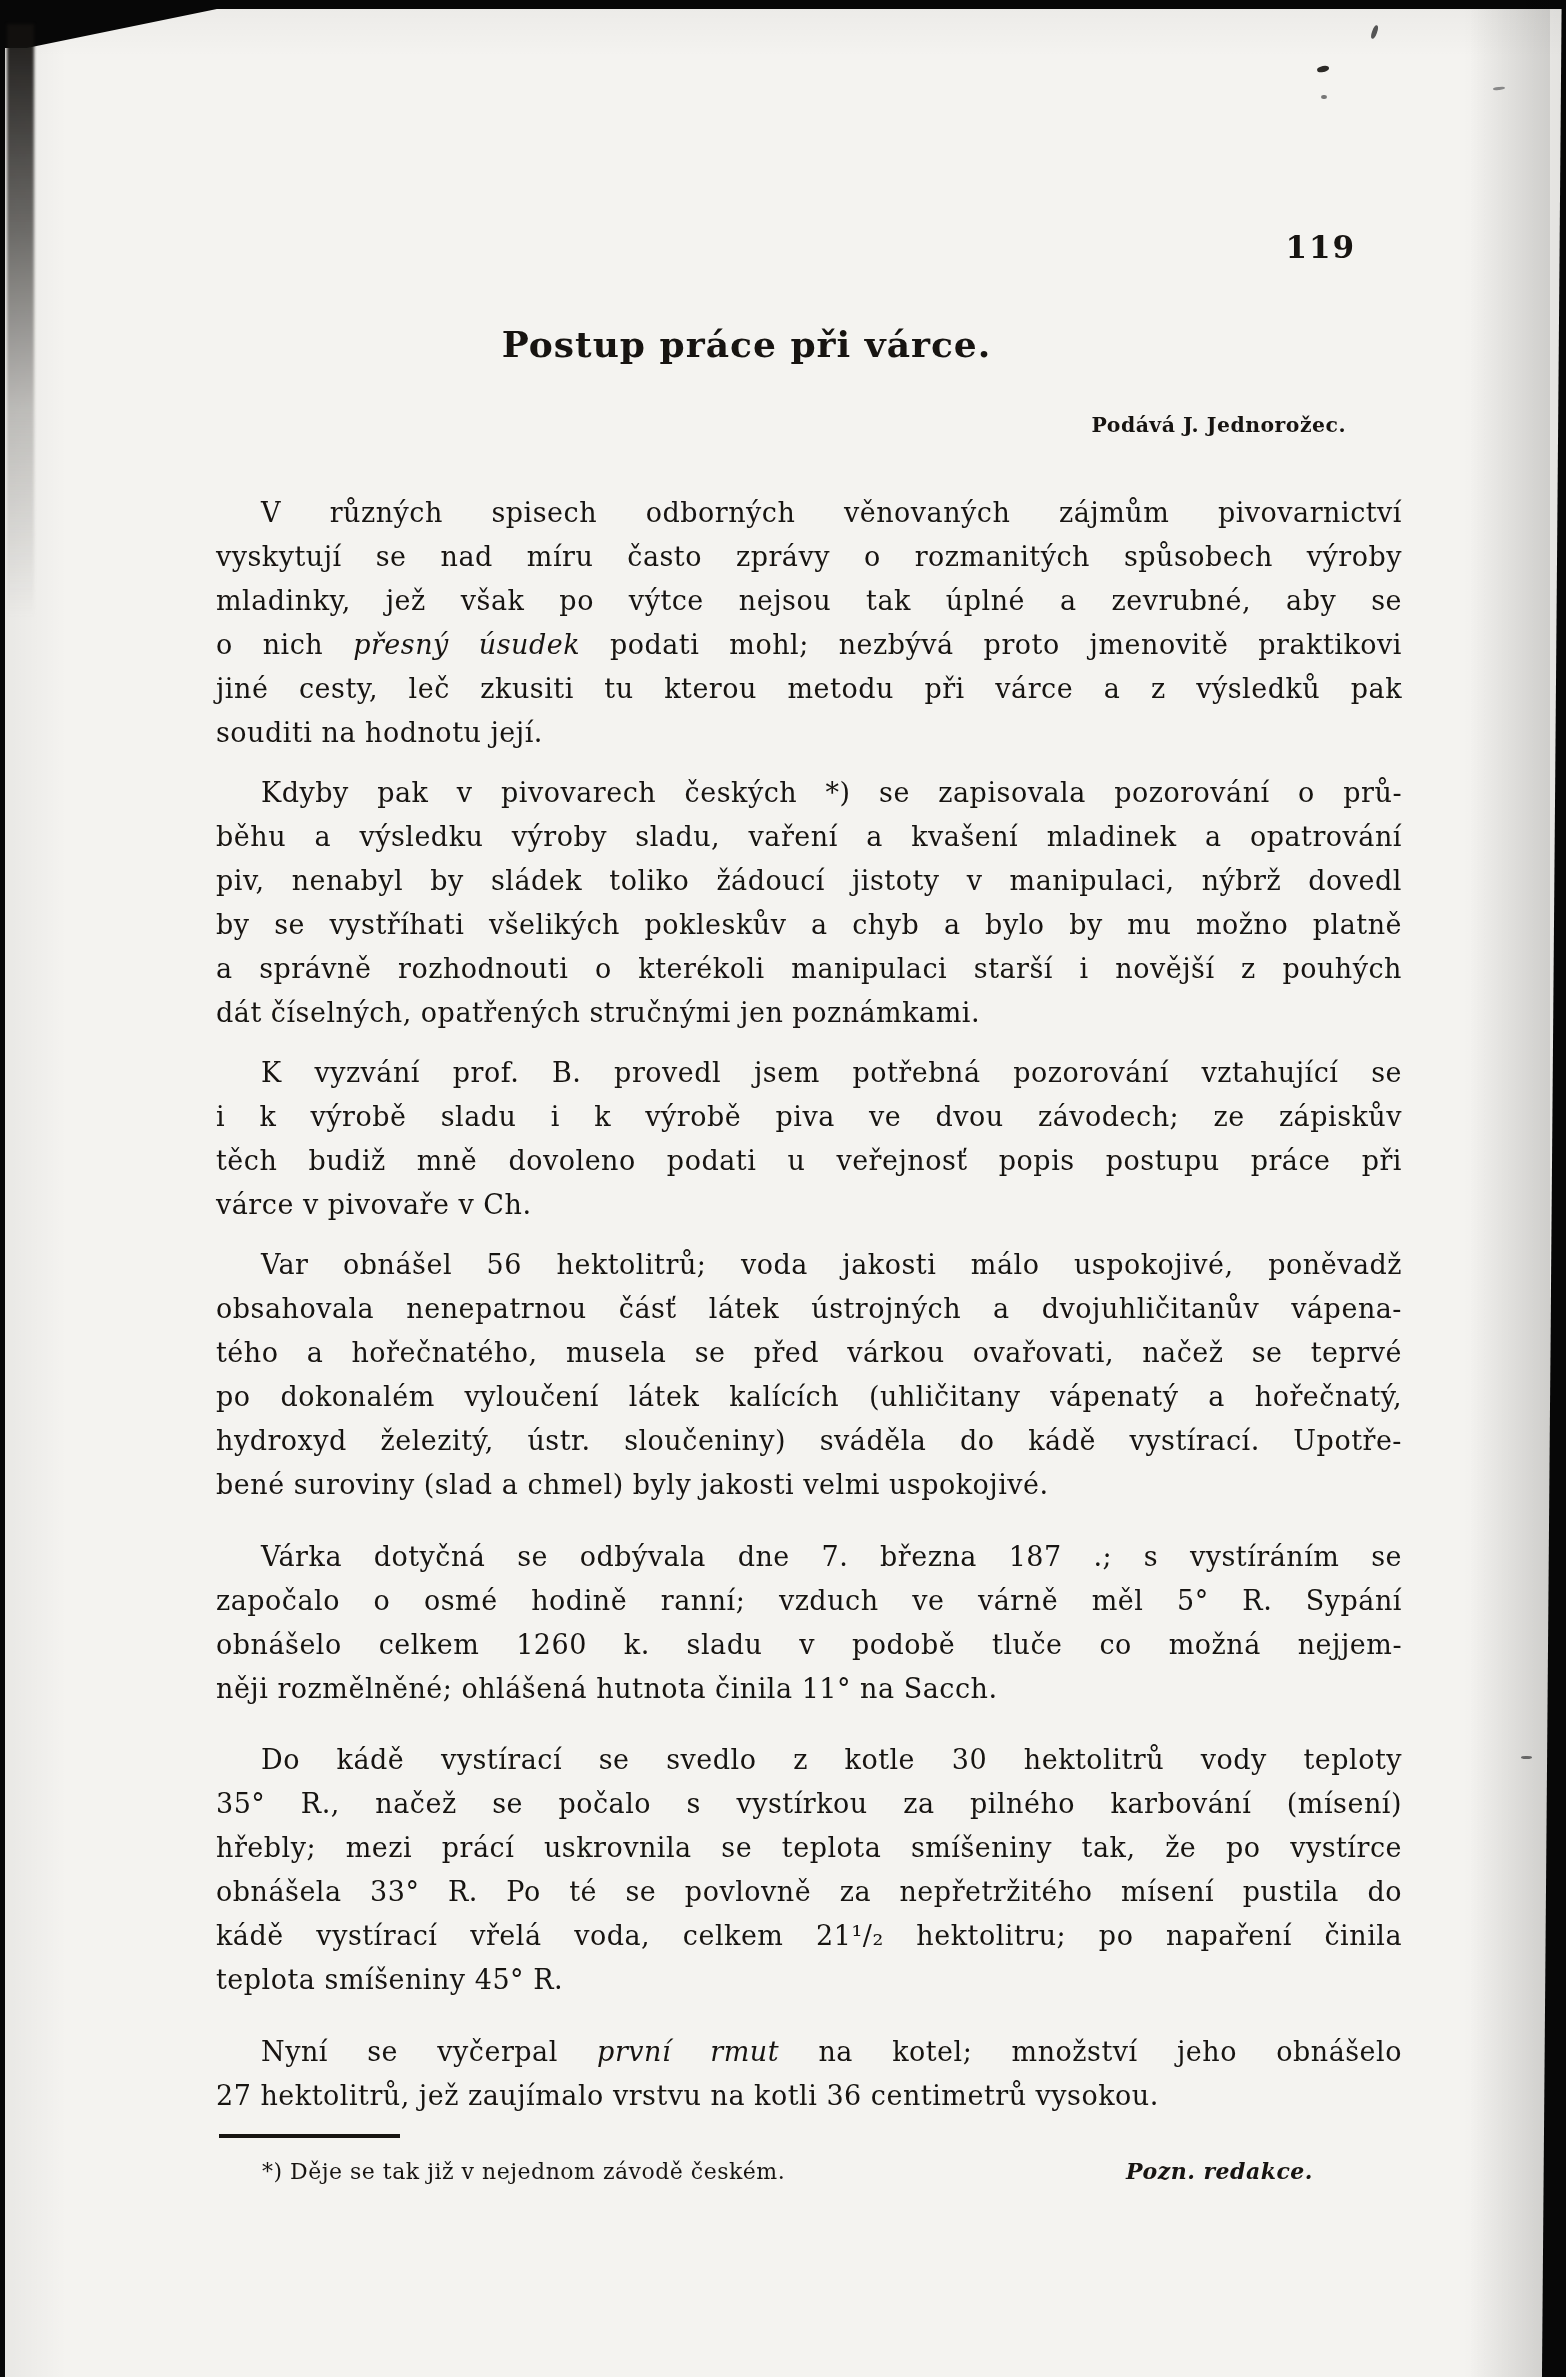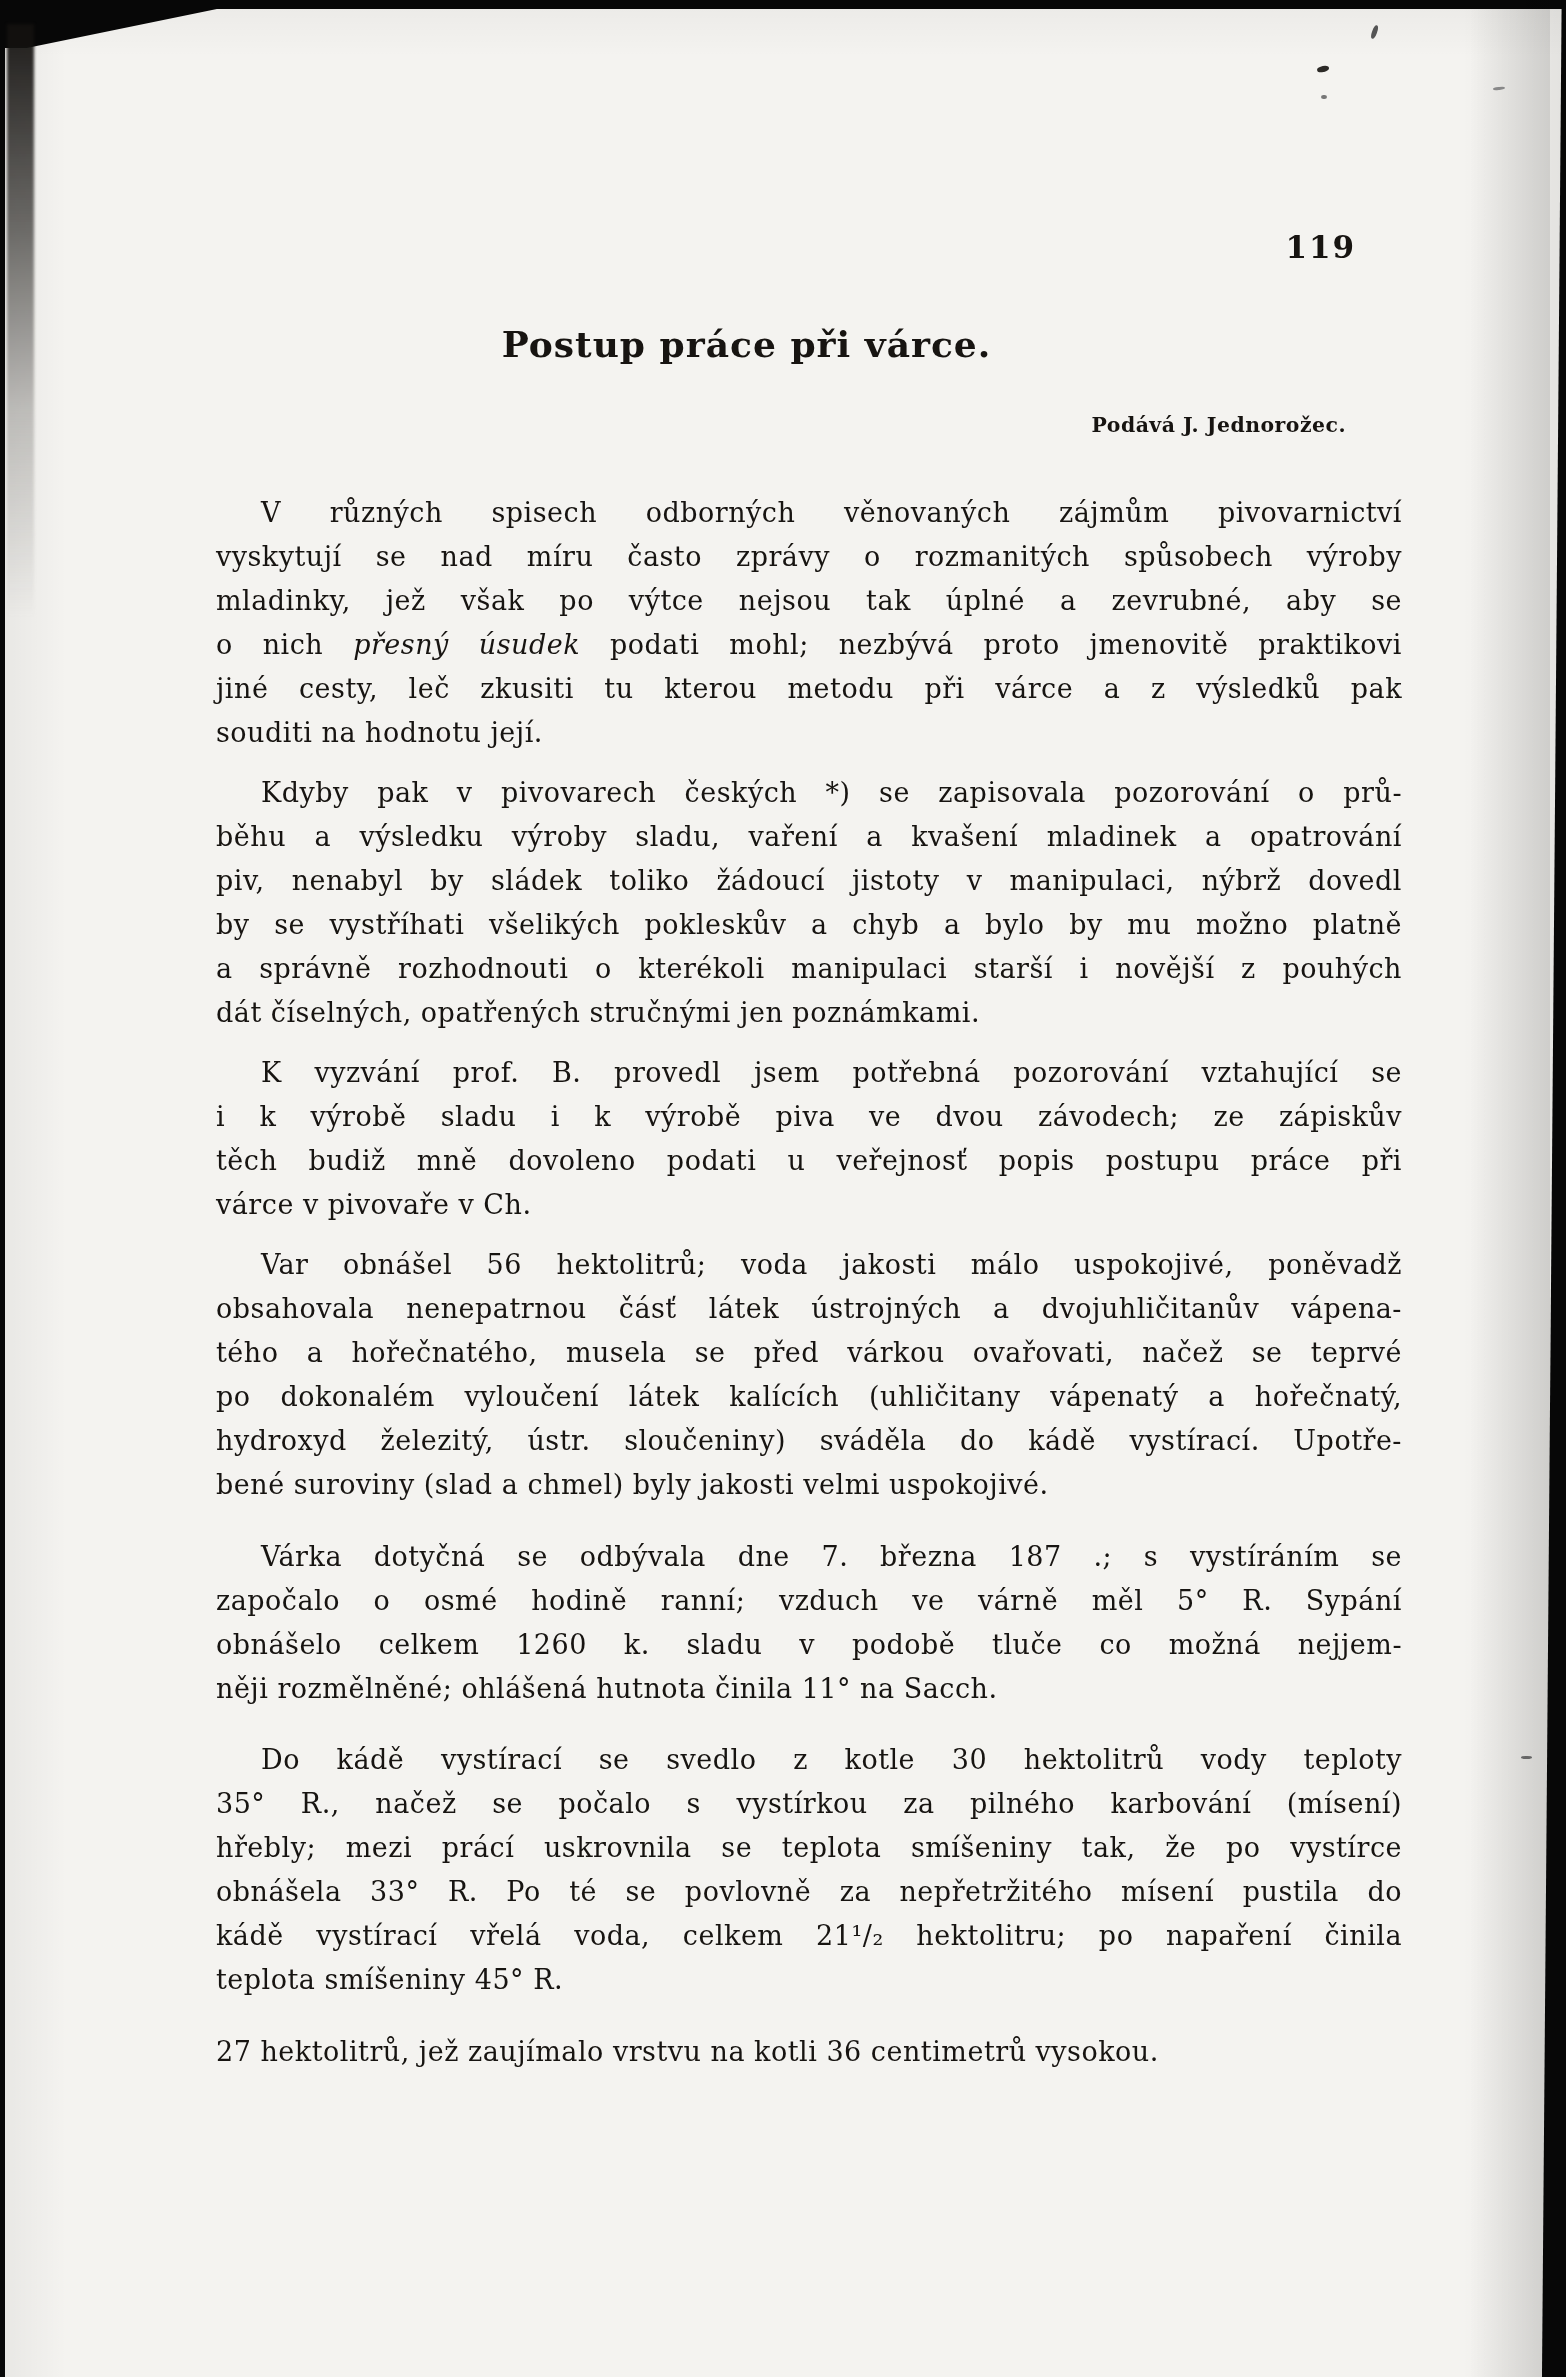--- a/index.html
+++ b/index.html
@@ -167,24 +167,32 @@
         </div>
         <div class="para spaced">
           <div class="line first"><span>Do kádě vystírací se svedlo z kotle 30 hektolitrů vody teploty</span></div>
           <div class="line"><span>35° R., načež se počalo s vystírkou za pilného karbování (mísení)</span></div>
           <div class="line"><span>hřebly; mezi prácí uskrovnila se teplota smíšeniny tak, že po vystírce</span></div>
           <div class="line"><span>obnášela 33° R.  Po té se povlovně za nepřetržitého mísení pustila do</span></div>
           <div class="line"><span>kádě vystírací vřelá voda, celkem 21¹/₂ hektolitru; po napaření činila</span></div>
           <div class="line end"><span>teplota smíšeniny 45° R.</span></div>
         </div>
         <div class="para spaced">
+          <div class="line first"><span>Nyní se vyčerpal </span><em>první rmut</em><span> na kotel; množství jeho obnášelo</span></div>
           <div class="line end"><span>27 hektolitrů, jež zaujímalo vrstvu na kotli 36 centimetrů vysokou.</span></div>
         </div>
       </div>
 
+    <div class="footnote">
+      <div class="footnote-rule"></div>
+      <div class="footnote-line">
+        <span class="fn-text">*) Děje se tak již v nejednom závodě českém.</span>
+        <em class="fn-attr">Pozn. redakce.</em>
+      </div>
+    </div>
   </div>
 
   <div class="edge-top"></div>
   <div class="edge-top-left-wedge"></div>
   <div class="edge-left"></div>
   <div class="left-gutter-streak"></div>
   <div class="edge-right-shadow"></div>
   <div class="edge-right-wedge"></div>
 
   <div class="speck s1"></div>

